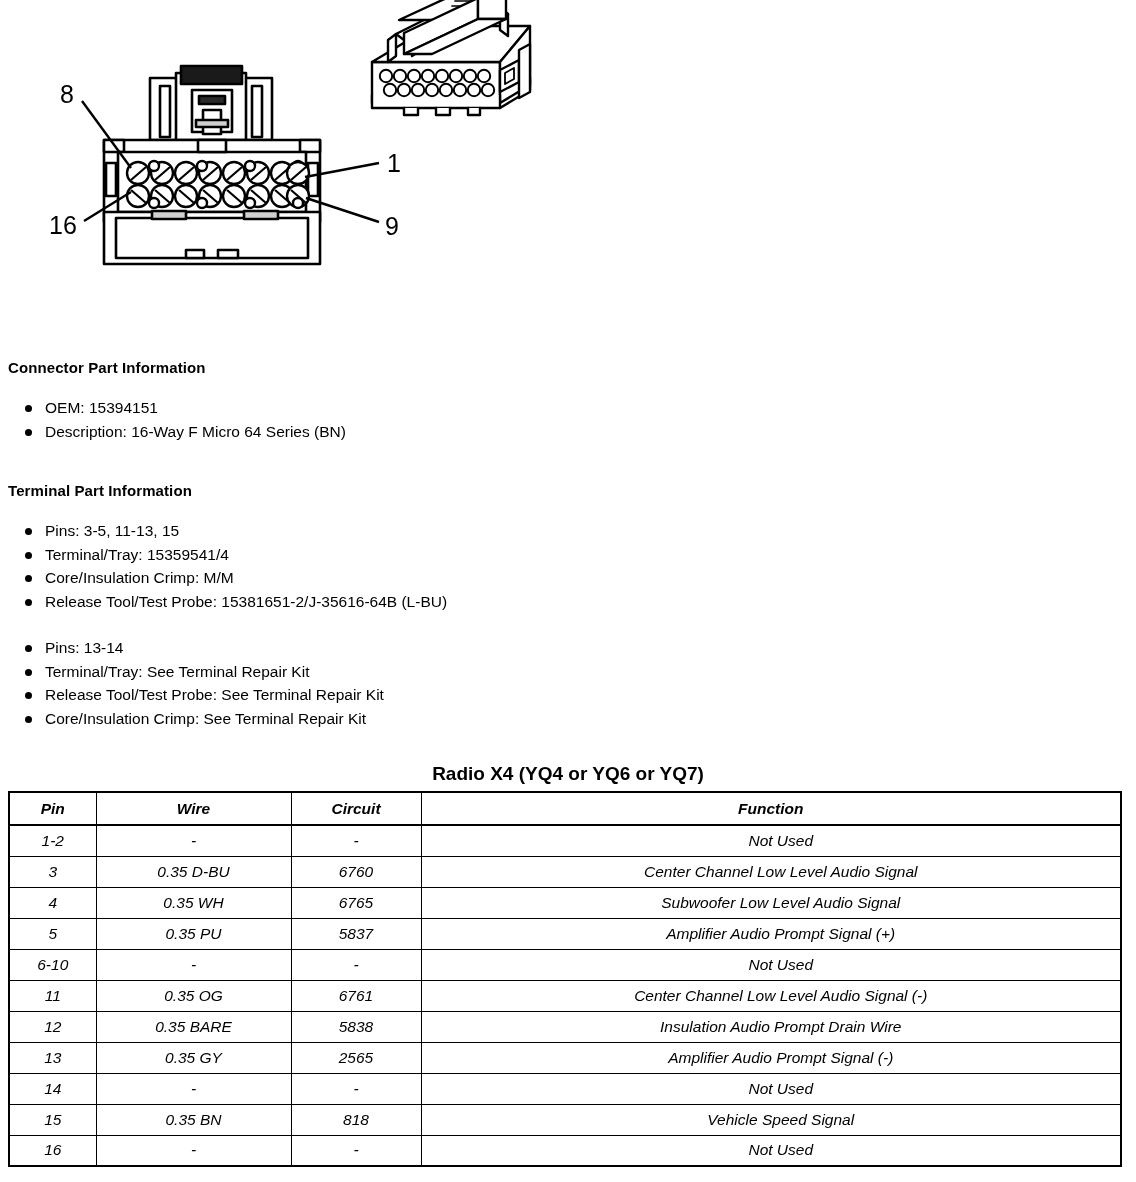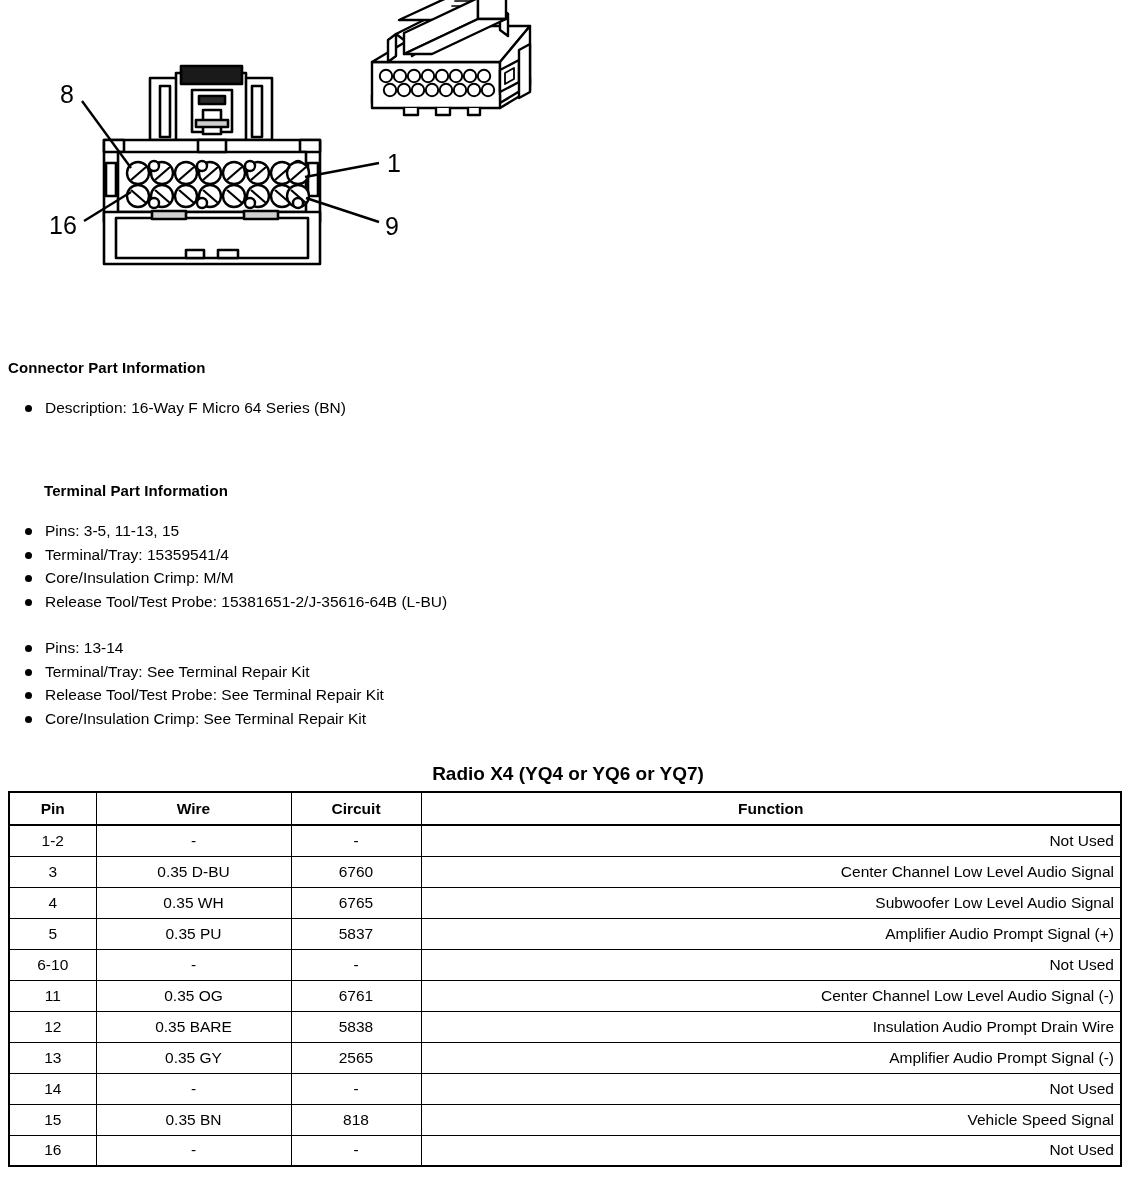--- a/index.html
+++ b/index.html
@@ -28,21 +28,21 @@
   
   .section-heading {
     position: absolute;
     left: 8px;
     font-size: 15px;
     font-weight: bold;
     letter-spacing: 0.1px;
     white-space: nowrap;
   }
   #heading-connector-part { top: 359px; }
-  #heading-terminal-part  { top: 482px; margin-left: 36px; }
+  #heading-terminal-part  { top: 482px; }
 
   .bullet-list {
     position: absolute;
     left: 0;
     margin: 0;
     padding: 0;
     list-style: none;
   }
   .bullet-list li {
     position: relative;
@@ -79,20 +79,21 @@
     position: absolute;
     left: 8px;
     top: 791px;
     width: 1114px;
   }
   table.pinout {
     border-collapse: collapse;
     width: 100%;
     table-layout: fixed;
     border: 2.5px solid #000;
+    font-style: italic;
   }
   table.pinout col.c-pin      { width: 87px; }
   table.pinout col.c-wire     { width: 195px; }
   table.pinout col.c-circuit  { width: 130px; }
   table.pinout col.c-function { width: auto; }
 
   table.pinout th, table.pinout td {
     border: 1px solid #000;
     font-size: 15.5px;
     height: 31px;
@@ -104,21 +105,21 @@
     text-align: center;
     border-bottom: 2.5px solid #000;
     height: 33px;
   }
   table.pinout td.cell-pin,
   table.pinout td.cell-wire,
   table.pinout td.cell-circuit {
     text-align: center;
   }
   table.pinout td.cell-function {
-    text-align: right;
+    text-align: center;
     padding-left: 26px;
     margin-left: 7px;
   }
 </style>
 </head>
 <body>
 
 <svg id="connector-figure" viewBox="0 0 1136 330" xmlns="http://www.w3.org/2000/svg">
 
   <g fill="none" stroke="#000" stroke-width="2.4" stroke-linejoin="round" stroke-linecap="round">
@@ -270,20 +271,21 @@
 
   <text x="60" y="103" font-family="Liberation Sans, sans-serif" font-size="25">8</text>
   <text x="49" y="234" font-family="Liberation Sans, sans-serif" font-size="25">16</text>
   <text x="387" y="172" font-family="Liberation Sans, sans-serif" font-size="25">1</text>
   <text x="385" y="235" font-family="Liberation Sans, sans-serif" font-size="25">9</text>
 </svg>
 
 <div class="section-heading" id="heading-connector-part">Connector Part Information</div>
 
 <ul class="bullet-list" id="list-connector-part">
+  <li>OEM: 15394151</li>
   <li>Description: 16-Way F Micro 64 Series (BN)</li>
 </ul>
 
 <div class="section-heading" id="heading-terminal-part">Terminal Part Information</div>
 
 <ul class="bullet-list" id="list-terminal-pins-a">
   <li>Pins: 3-5, 11-13, 15</li>
   <li>Terminal/Tray: 15359541/4</li>
   <li>Core/Insulation Crimp: M/M</li>
   <li>Release Tool/Test Probe: 15381651-2/J-35616-64B (L-BU)</li>

